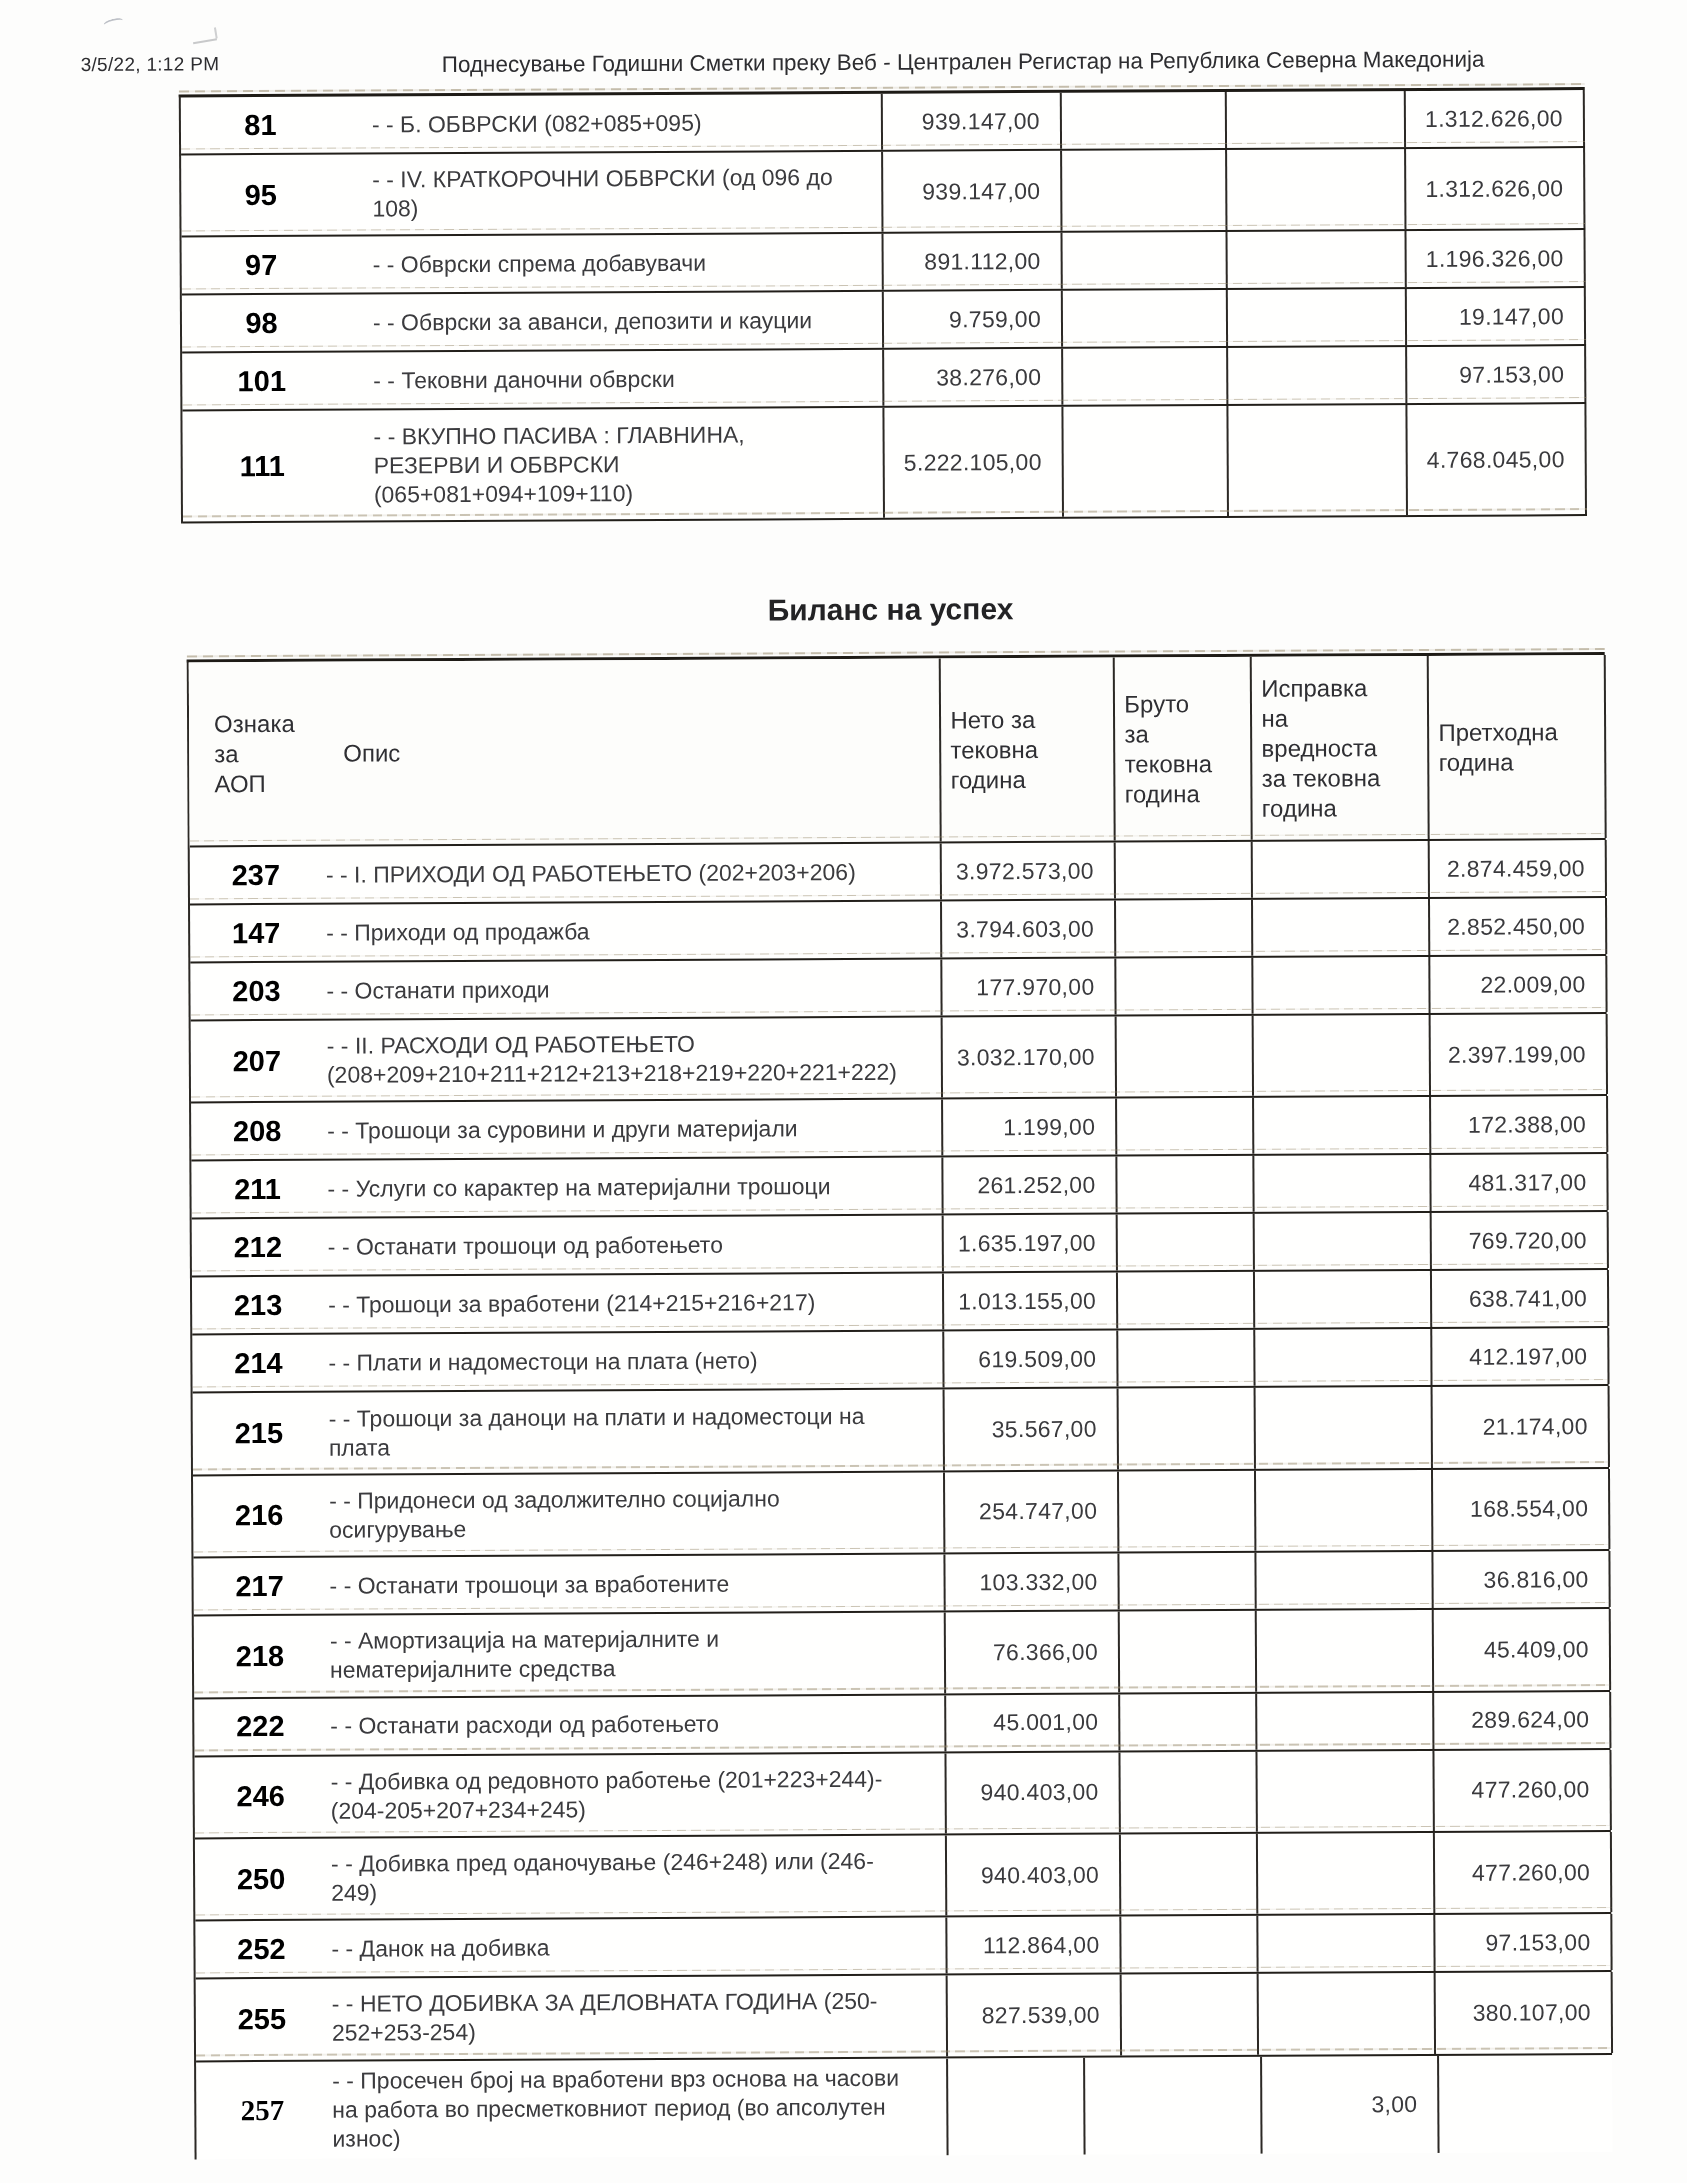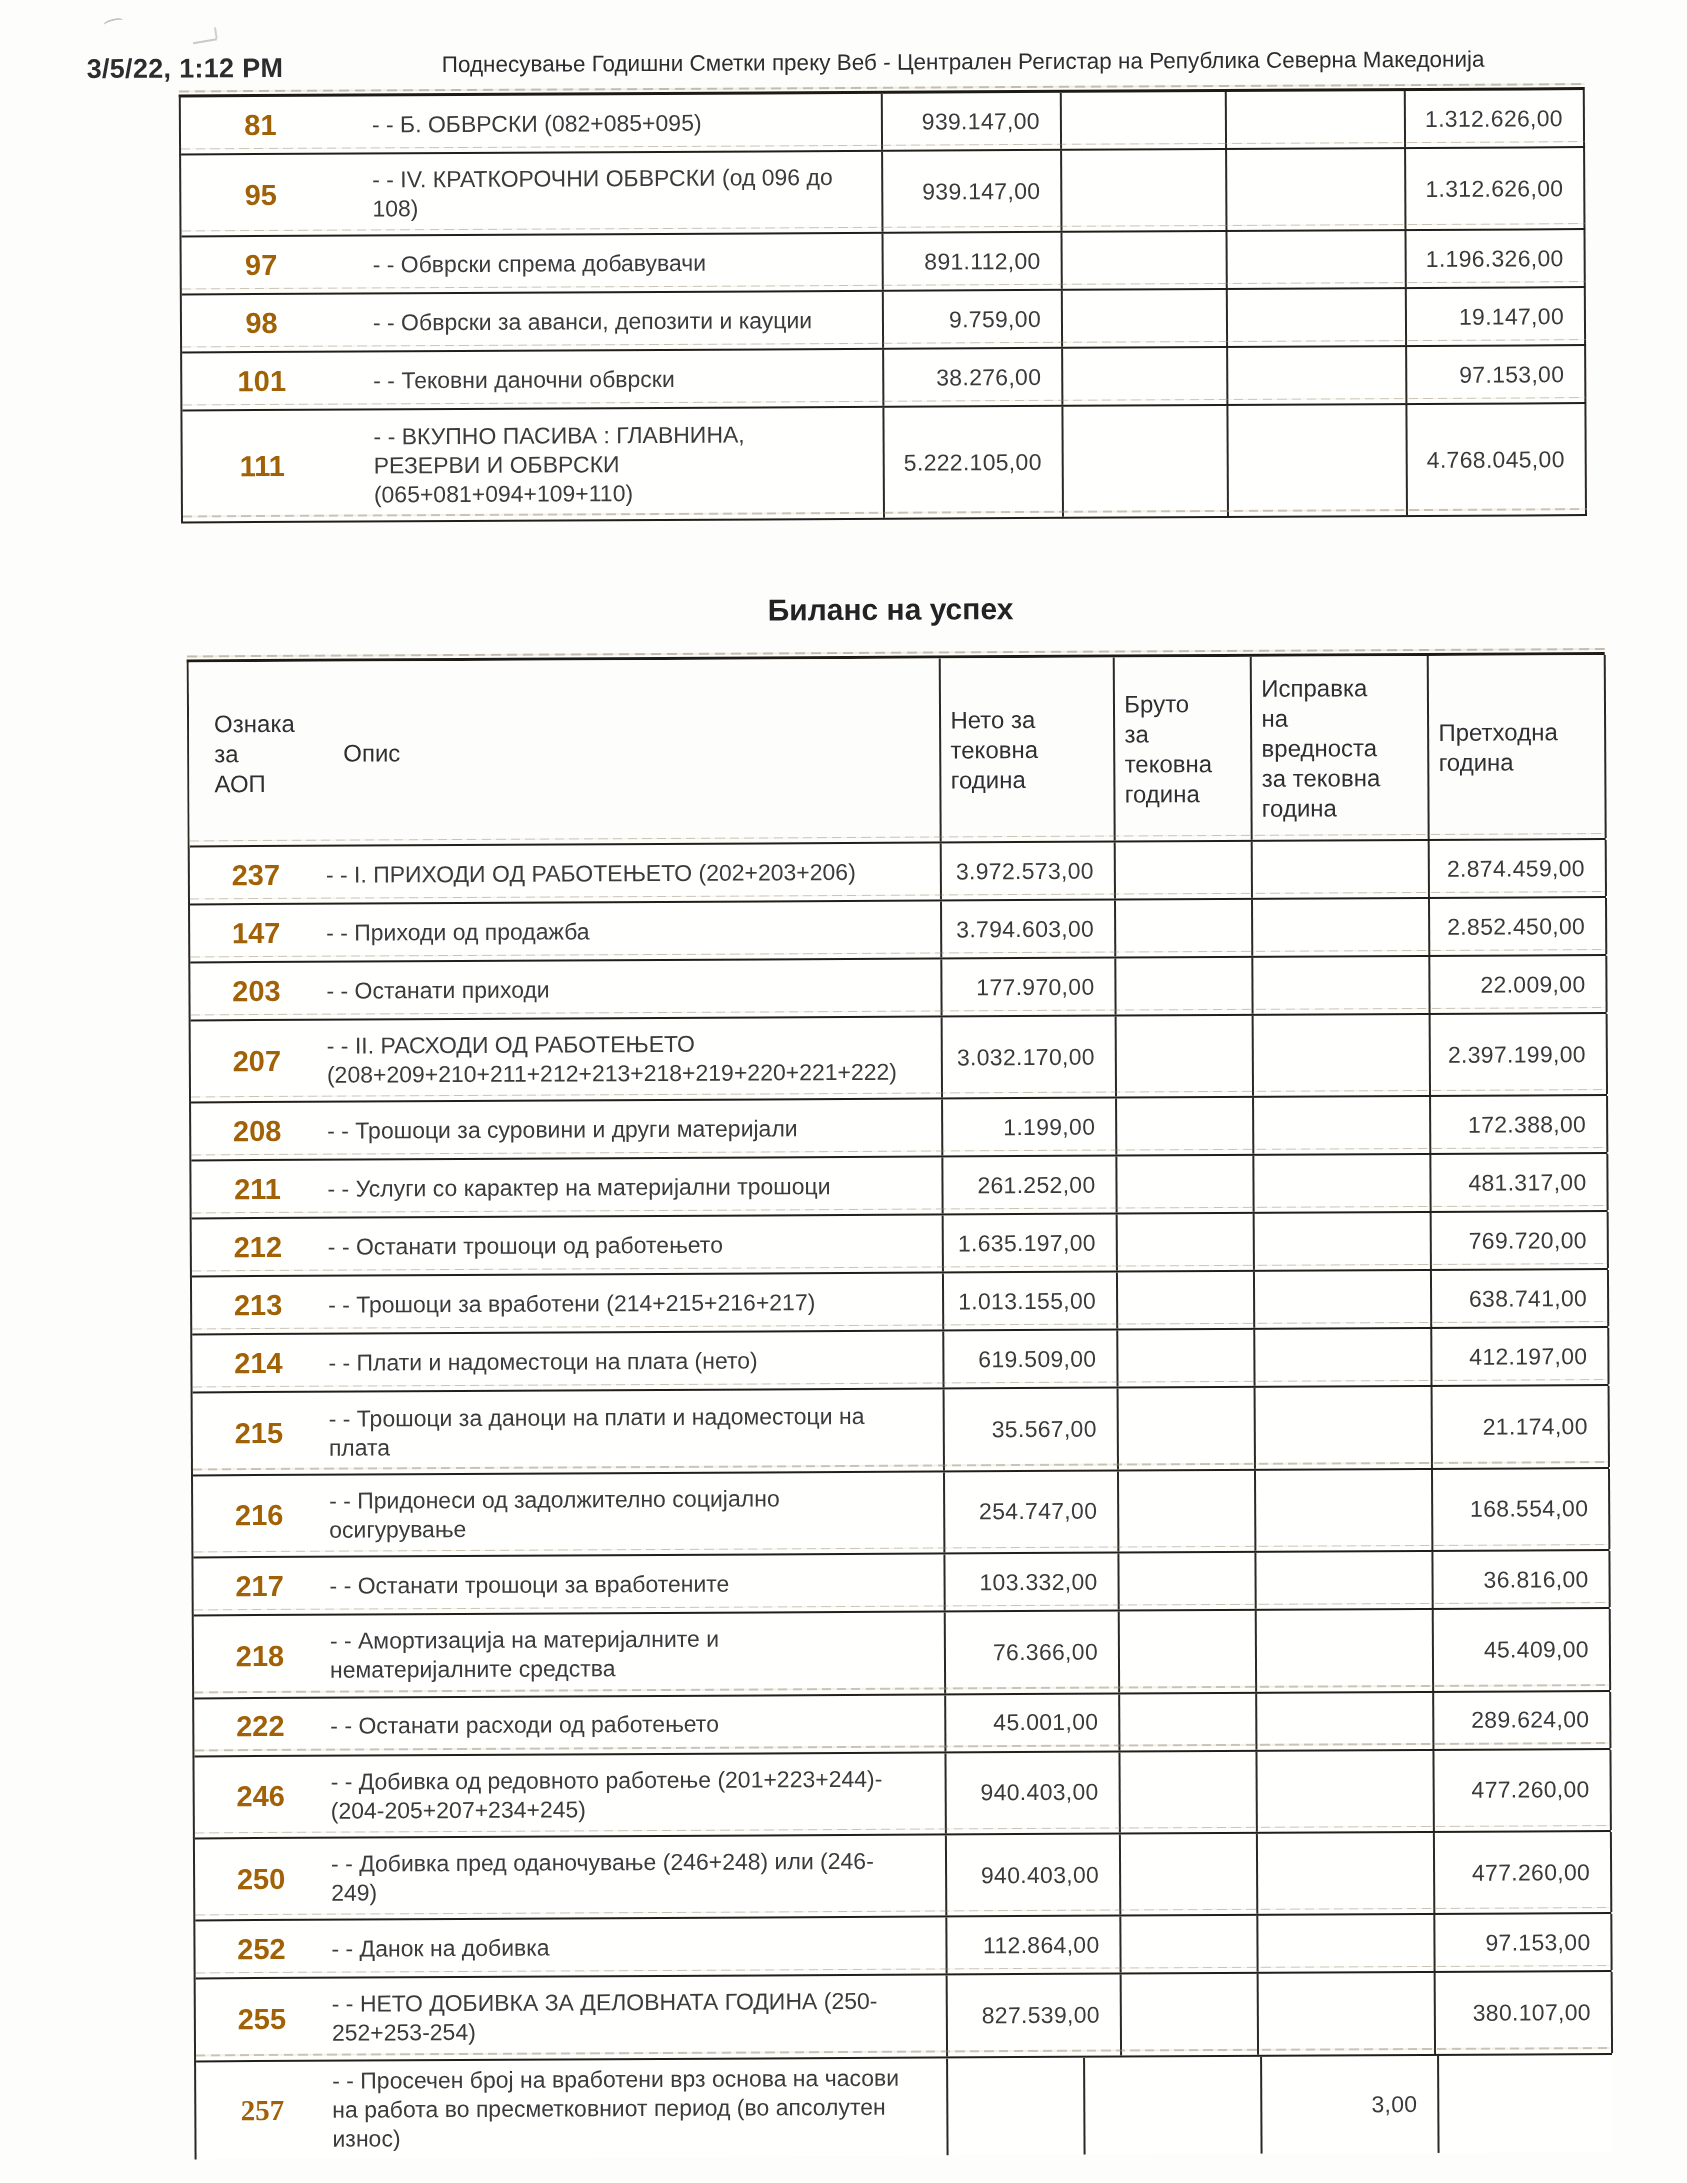--- a/index.html
+++ b/index.html
@@ -6,22 +6,22 @@
   html, body { width: 1687px; height: 2183px; overflow: hidden; background: #ffffff; }
   .page {
     position: relative; width: 1687px; height: 2183px;
     background: #fdfdfc;
     font-family: "Liberation Sans", sans-serif;
   }
   .skew { position: absolute; inset: 0; transform: rotate(-0.3deg); transform-origin: 50% 50%; }
 
   
   .ph-date {
-    position: absolute; left: 92px; top: 50px;
-    font-size: 27px; color: #2d2d30; letter-spacing: 0.3px; font-weight: bold;
+    position: absolute; left: 86px; top: 50px;
+    font-size: 19px; color: #2d2d30; letter-spacing: 0.3px;
   }
   .ph-title {
     position: absolute; left: 250px; right: 0; top: 50px;
     text-align: center; font-size: 22.5px; color: #2d2d30;
   }
 
   
   .artifact { position: absolute; pointer-events: none; }
   .a1 { left: 109px; top: 14.6px; width: 20px; height: 8px;
         border-top: 2.6px solid rgba(110,118,132,0.45); border-radius: 50%;
@@ -58,21 +58,21 @@
     display: flex; align-items: center; flex: 0 0 auto;
   }
   .c-desc { display: flex; align-items: center; }
 
   .tbl1 .c-desc { width: 702px; } .tbl1 .c-neto { width: 179px; }
   .tbl1 .c-bruto { width: 165px; } .tbl1 .c-isp { width: 179px; } .tbl1 .c-pre { width: 179px; }
   .tbl2 .c-desc { width: 752px; } .tbl2 .c-neto { width: 174px; }
   .tbl2 .c-bruto { width: 137px; } .tbl2 .c-isp { width: 177px; } .tbl2 .c-pre { width: 177px; }
 
   .aop {
-    text-align: center; font-size: 29px; font-weight: 700; color: #a16207;
+    text-align: center; font-size: 29px; font-weight: 700; color: #000000;
     align-self: center; flex: 0 0 132px;
   }
   .tbl1 .aop { flex-basis: 159px; }
   .desc {
     font-size: 23px; color: #3b3b3e; line-height: 29px;
     white-space: pre-line; padding: 11.2px 16px 11.2px 4px;
   }
   .tbl1 .desc { padding-left: 32px; }
   .amount {
     justify-content: flex-end; font-size: 23px; color: #3a3a3d;

